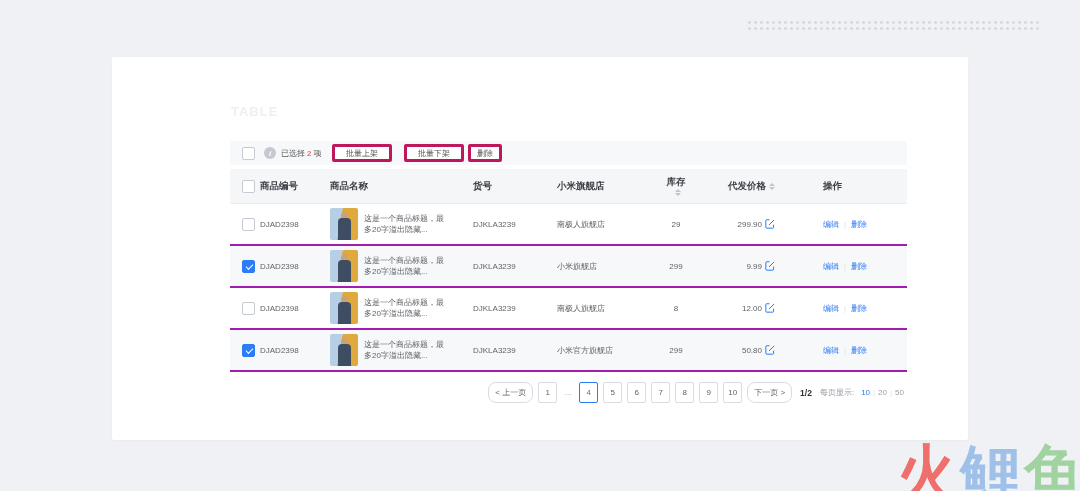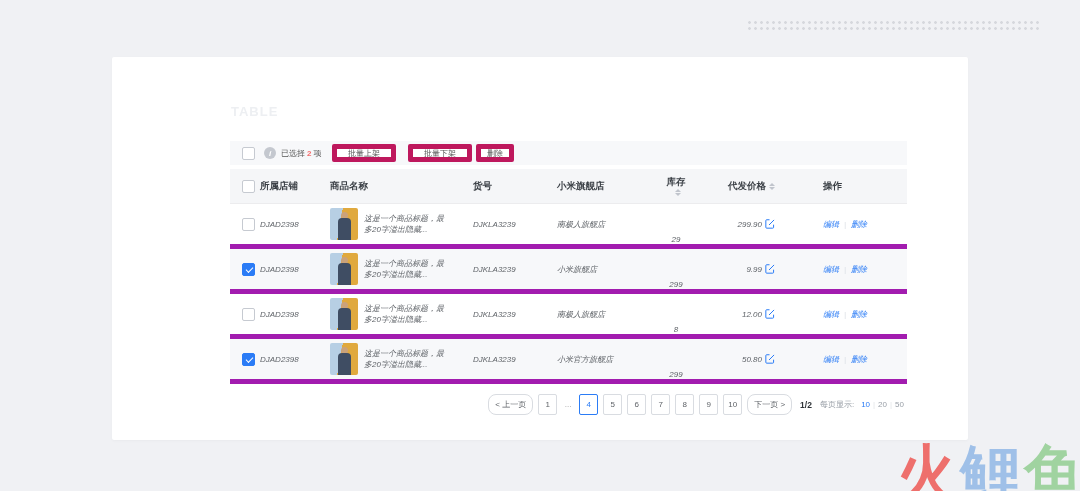--- a/index.html
+++ b/index.html
@@ -25,21 +25,21 @@
   
   .toolbar{position:relative;margin-top:24px;height:24px;background:#f7f8fa;display:flex;
            align-items:center;font-size:8px;color:#555;}
   .toolbar .cb{margin-left:12px;}
   .info{width:12px;height:12px;border-radius:50%;background:#c4c8cf;color:#fff;margin-left:9px;
         display:inline-flex;align-items:center;justify-content:center;font-size:8px;font-weight:700;font-style:italic;flex:none;}
   .sel-text{margin-left:5px;white-space:nowrap;}
   .red{color:#f56c6c;font-weight:700;margin:0 2px;}
   #toolbar-buttons{position:absolute;left:102px;display:inline-flex;align-items:center;}
   .tb-btn{height:18px;box-sizing:border-box;display:inline-flex;align-items:center;padding:0 11px;
-          background:#fff;border:5px solid #be185d;border-radius:2px;color:#555;cursor:pointer;
+          background:#fff;border:3px solid #be185d;border-radius:2px;color:#555;cursor:pointer;
           margin-right:12px;white-space:nowrap;}
   .tb-btn:nth-child(2){margin-right:4px;}
   .tb-btn:nth-child(3){padding:0 6px;margin-right:0;}
 
   
   .cb{width:13px;height:13px;box-sizing:border-box;background:#fff;border:1px solid #c6cad1;
       border-radius:2px;display:inline-block;position:relative;flex:none;cursor:pointer;}
   .cb.checked{background:#2b7cf6;border-color:#2b7cf6;}
   .cb.checked::after{content:"";position:absolute;left:2.5px;top:3px;width:6px;height:3px;
       border-left:1.5px solid #fff;border-bottom:1.5px solid #fff;transform:rotate(-45deg);}
@@ -55,22 +55,22 @@
   .c5{width:104px;}
   .c6{width:60px;justify-content:flex-end;padding-right:30px;flex-direction:column;}
   .c7{width:100px;justify-content:flex-end;padding-right:46px;}
   .c8{width:86px;padding-left:2px;}
 
   .sort{display:inline-flex;flex-direction:column;margin-left:3px;row-gap:1px;}
   .sort i{width:0;height:0;border-left:3px solid transparent;border-right:3px solid transparent;display:block;}
   .sort .up{border-bottom:3.5px solid #c0c4cc;}
   .sort .dn{border-top:3.5px solid #c0c4cc;}
 
-  .trow{height:40px;display:flex;font-size:8px;color:#5f6368;
-        background:#fff;border-bottom:5px solid #a21caf;font-style:italic;}
+  .trow{height:40px;display:flex;align-items:center;font-size:8px;color:#5f6368;
+        background:#fff;border-bottom:2px solid #a21caf;}
   .trow.checked{background:#f7f8fa;}
 
   .thumb{width:28px;height:32px;border-radius:2px;margin-right:6px;flex:none;position:relative;overflow:hidden;
          background:linear-gradient(100deg,#b7cfe4 0 38%,#e0a93e 38% 100%);}
   .thumb::before{content:"";position:absolute;left:11px;top:4px;width:7px;height:7px;border-radius:50%;background:#caa27a;}
   .thumb::after{content:"";position:absolute;left:8px;top:10px;width:13px;height:22px;border-radius:4px 4px 0 0;background:#3f4d63;}
   .ptitle{width:82px;line-height:11px;color:#5f6368;display:block;}
 
   .edit-ic{margin-left:3px;flex:none;cursor:pointer;}
   .link{color:#2b7cf6;cursor:pointer;white-space:nowrap;}
@@ -116,21 +116,21 @@
             <span class="tb-btn">批量上架</span>
             <span class="tb-btn">批量下架</span>
             <span class="tb-btn">删除</span>
           </span>
       </div>
 
       <div class="thead">
         <div class="cell c1">
             <span class="cb"></span>
           </div>
-        <div class="cell c2">所属店铺</div>
+        <div class="cell c2">商品编号</div>
         <div class="cell c3">商品名称</div>
         <div class="cell c4">货号</div>
         <div class="cell c5">小米旗舰店</div>
         <div class="cell c6">
             <span>库存</span>
             <span class="sort">
               <i class="up"></i>
               <i class="dn"></i>
             </span>
           </div>

